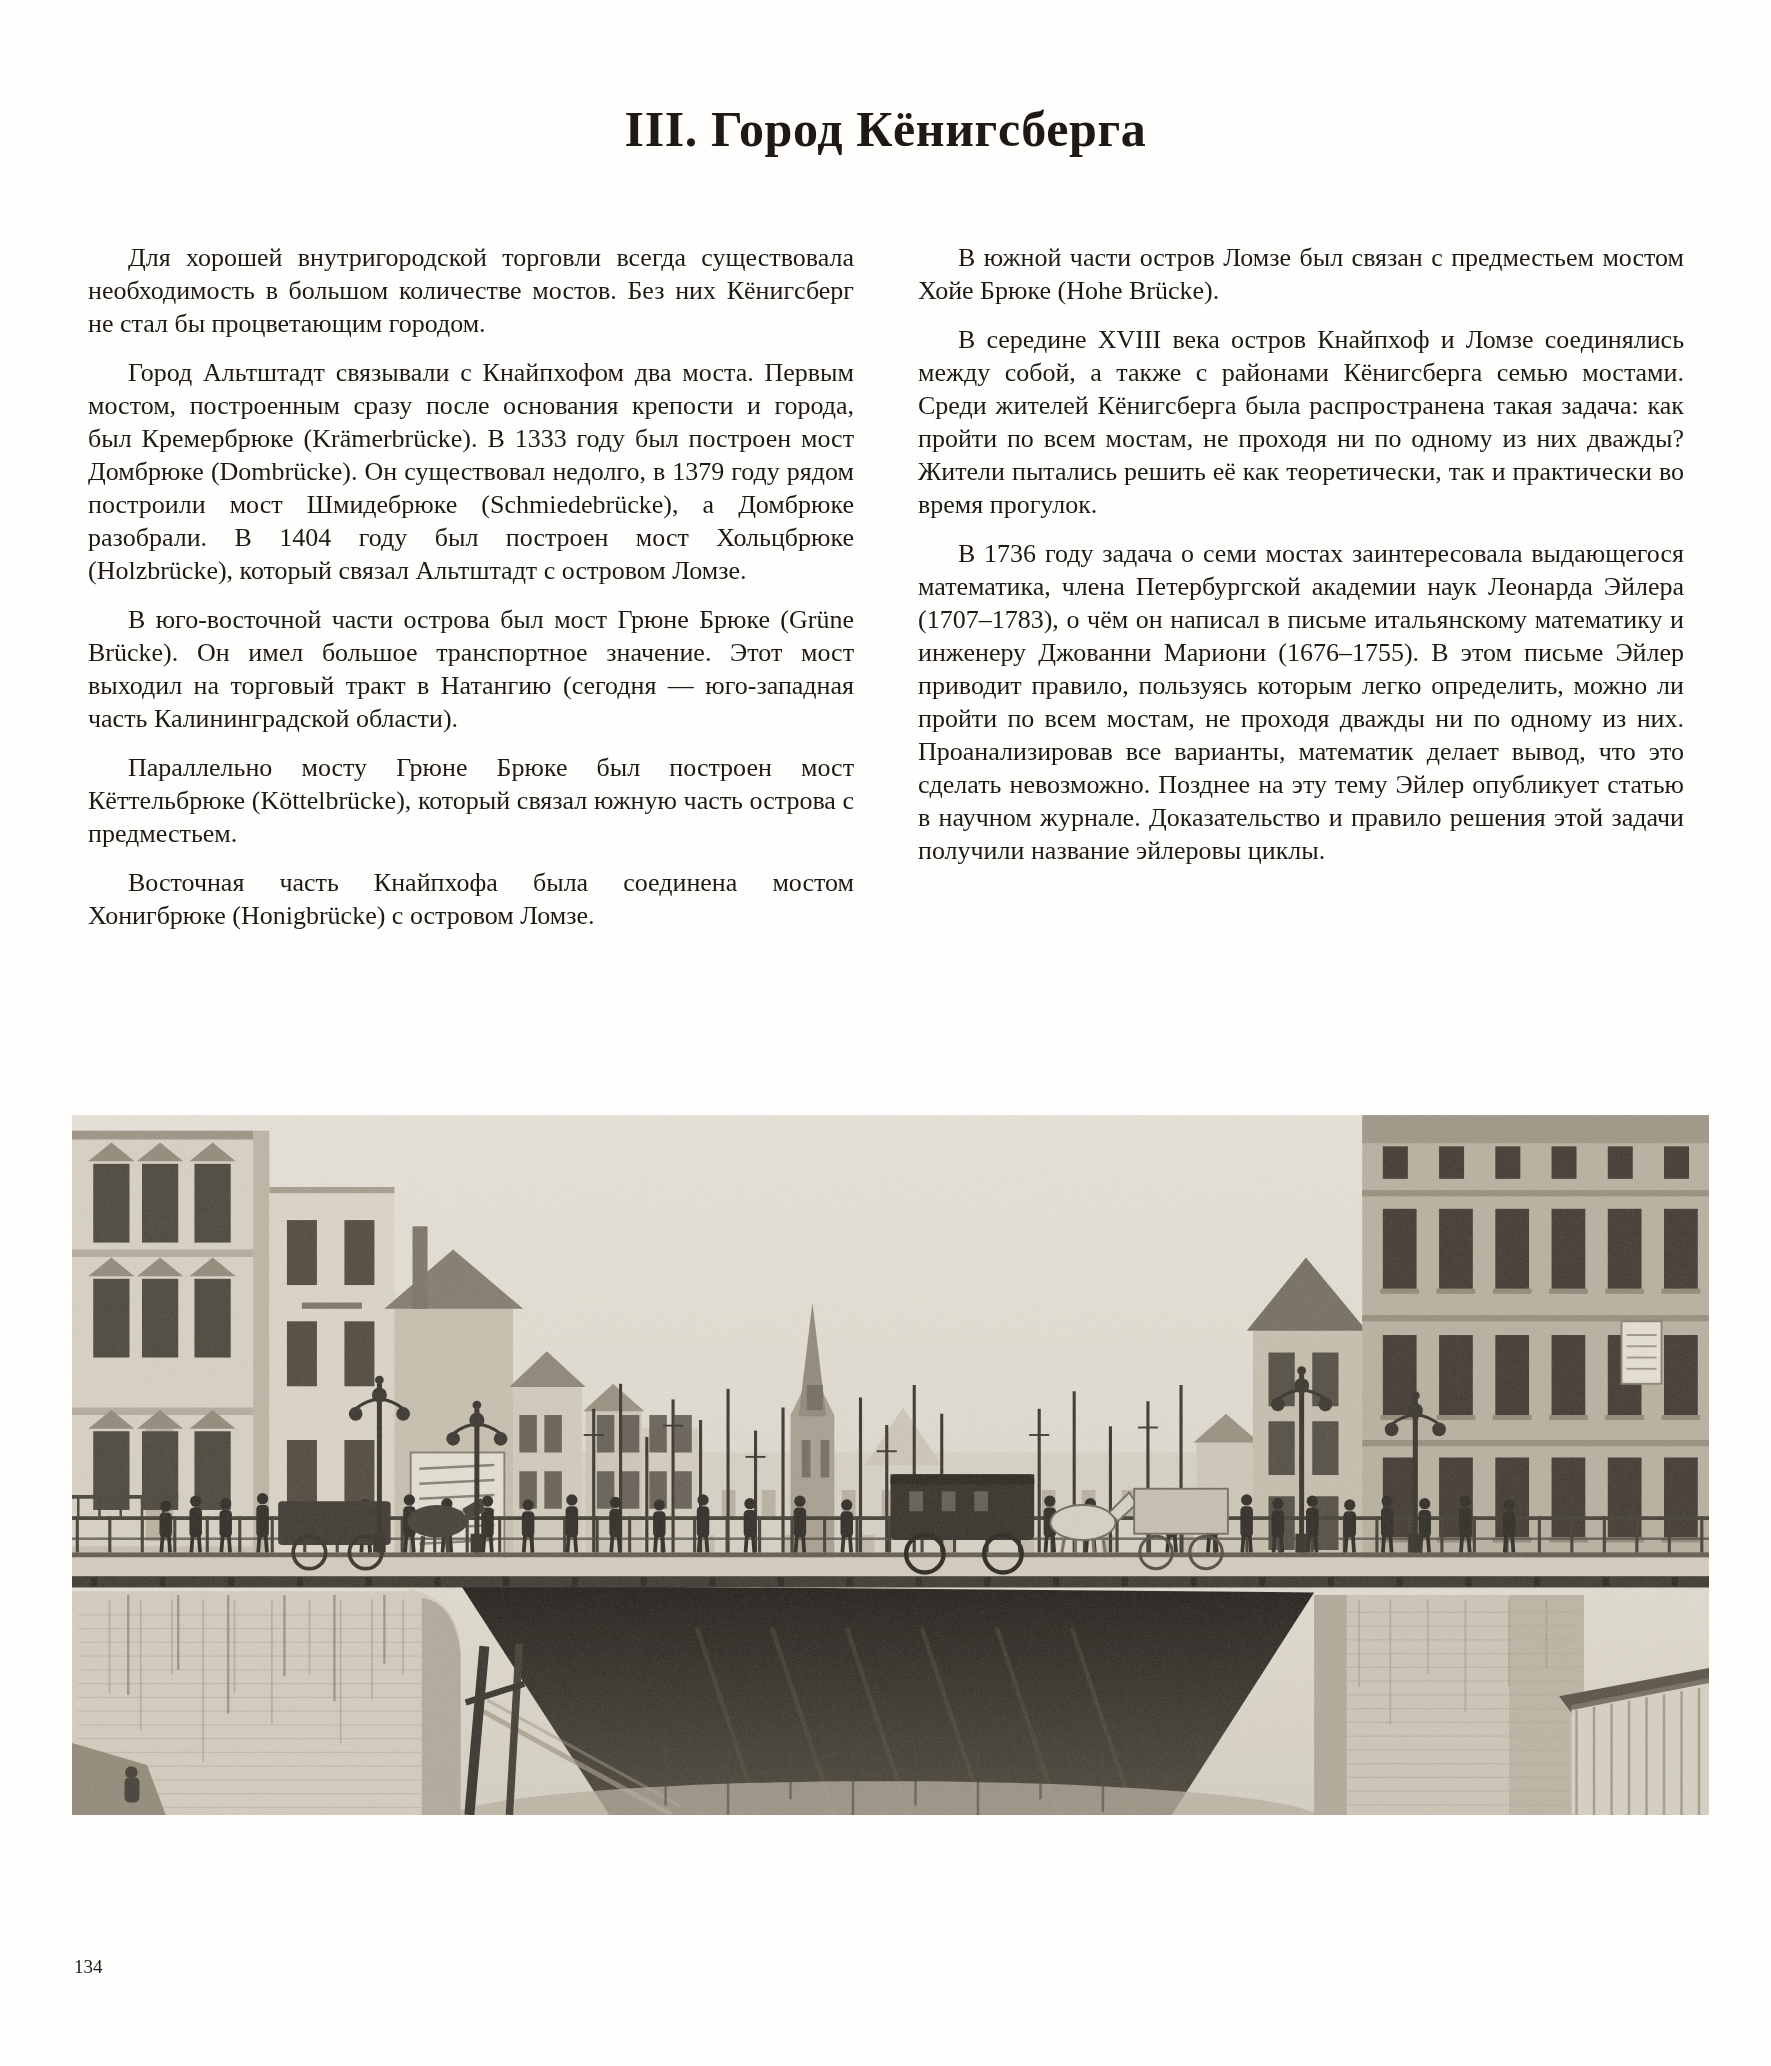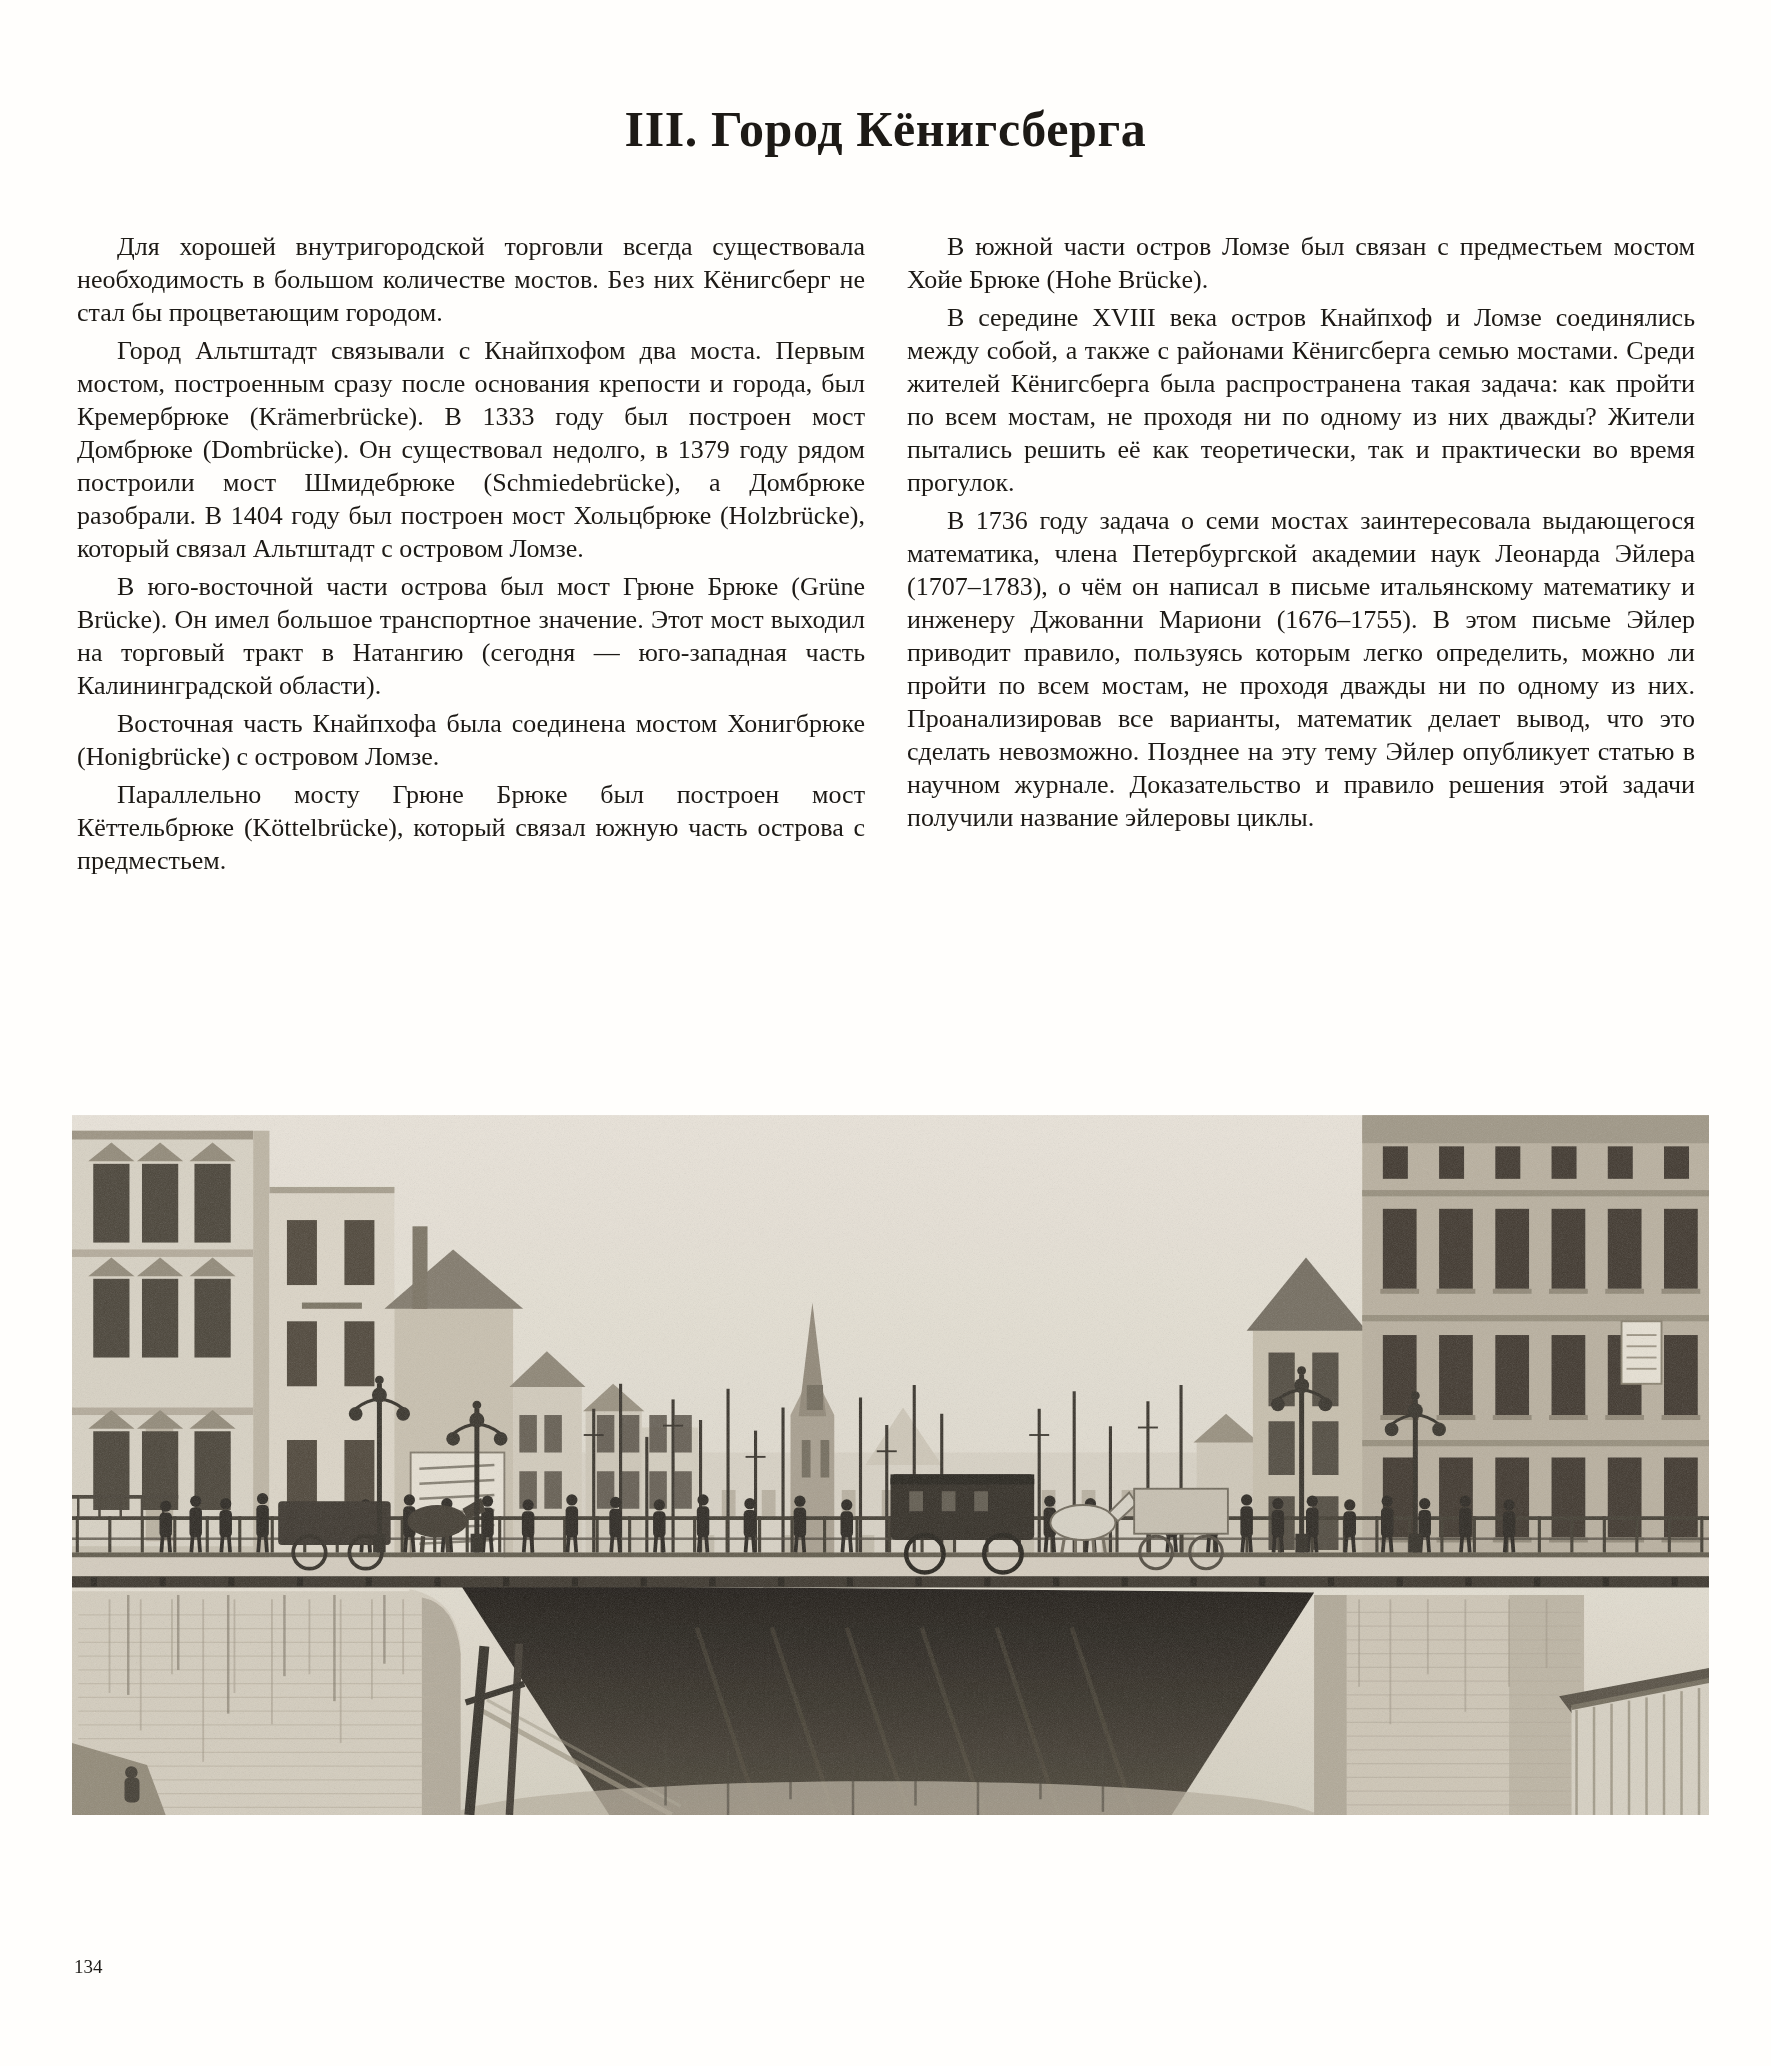--- a/index.html
+++ b/index.html
@@ -10,42 +10,42 @@
   .title{
     position:absolute;left:0;top:100px;width:100%;text-align:center;
     font-size:50px;font-weight:bold;letter-spacing:0.6px;margin:0;
   }
   .col{
     position:absolute;top:225px;width:798px;
     font-size:26px;line-height:33px;text-align:justify;
   }
   .col-left{left:72px;}
   .col-right{left:902px;}
-  .para{margin:5px;text-indent:40px;}
+  .para{margin:16px;text-indent:40px;}
   .photo-wrap{
     position:absolute;left:72px;top:1115px;width:1637px;height:700px;margin:0;
   }
   .photo-wrap svg{display:block;width:100%;height:100%;}
   .pagenum{
     position:absolute;left:74px;top:1956px;font-size:19px;
   }
 </style>
 </head>
 <body>
 
 <div class="page">
 
   <h1 class="title">III. Город Кёнигсберга</h1>
 
   <div class="col col-left">
       <p class="para">Для хорошей внутригородской торговли всегда существовала необходимость в большом количестве мостов. Без них Кёнигсберг не стал бы процветающим городом.</p>
       <p class="para">Город Альтштадт связывали с Кнайпхофом два моста. Первым мостом, построенным сразу после основания крепости и города, был Кремербрюке (Krämerbrücke). В 1333 году был построен мост Домбрюке (Dombrücke). Он существовал недолго, в 1379 году рядом построили мост Шмидебрюке (Schmiedebrücke), а Домбрюке разобрали. В 1404 году был построен мост Хольцбрюке (Holzbrücke), который связал Альтштадт с островом Ломзе.</p>
       <p class="para">В юго-восточной части острова был мост Грюне Брюке (Grüne Brücke). Он имел большое транспортное значение. Этот мост выходил на торговый тракт в Натангию (сегодня — юго-западная часть Калининградской области).</p>
+      <p class="para">Параллельно мосту Грюне Брюке был построен мост Кёттельбрюке (Köttelbrücke), который связал южную часть острова с предместьем.</p>
       <p class="para">Восточная часть Кнайпхофа была соединена мостом Хонигбрюке (Honigbrücke) с островом Ломзе.</p>
-      <p class="para">Параллельно мосту Грюне Брюке был построен мост Кёттельбрюке (Köttelbrücke), который связал южную часть острова с предместьем.</p>
     </div>
   <div class="col col-right">
       <p class="para">В южной части остров Ломзе был связан с предместьем мостом Хойе Брюке (Hohe Brücke).</p>
       <p class="para">В середине XVIII века остров Кнайпхоф и Ломзе соединялись между собой, а также с районами Кёнигсберга семью мостами. Среди жителей Кёнигсберга была распространена такая задача: как пройти по всем мостам, не проходя ни по одному из них дважды? Жители пытались решить её как теоретически, так и практически во время прогулок.</p>
       <p class="para">В 1736 году задача о семи мостах заинтересовала выдающегося математика, члена Петербургской академии наук Леонарда Эйлера (1707–1783), о чём он написал в письме итальянскому математику и инженеру Джованни Мариони (1676–1755). В этом письме Эйлер приводит правило, пользуясь которым легко определить, можно ли пройти по всем мостам, не проходя дважды ни по одному из них. Проанализировав все варианты, математик делает вывод, что это сделать невозможно. Позднее на эту тему Эйлер опубликует статью в научном журнале. Доказательство и правило решения этой задачи получили название эйлеровы циклы.</p>
     </div>
 
   <figure class="photo-wrap">
     <svg viewBox="0 0 2620 1120" role="img" xmlns="http://www.w3.org/2000/svg" aria-label="Историческая чёрно-белая фотография: мост через реку Прегель в Кёнигсберге с прохожими, конными повозками и фонарями; по берегам дома, у набережной мачты судов">
       <defs>

